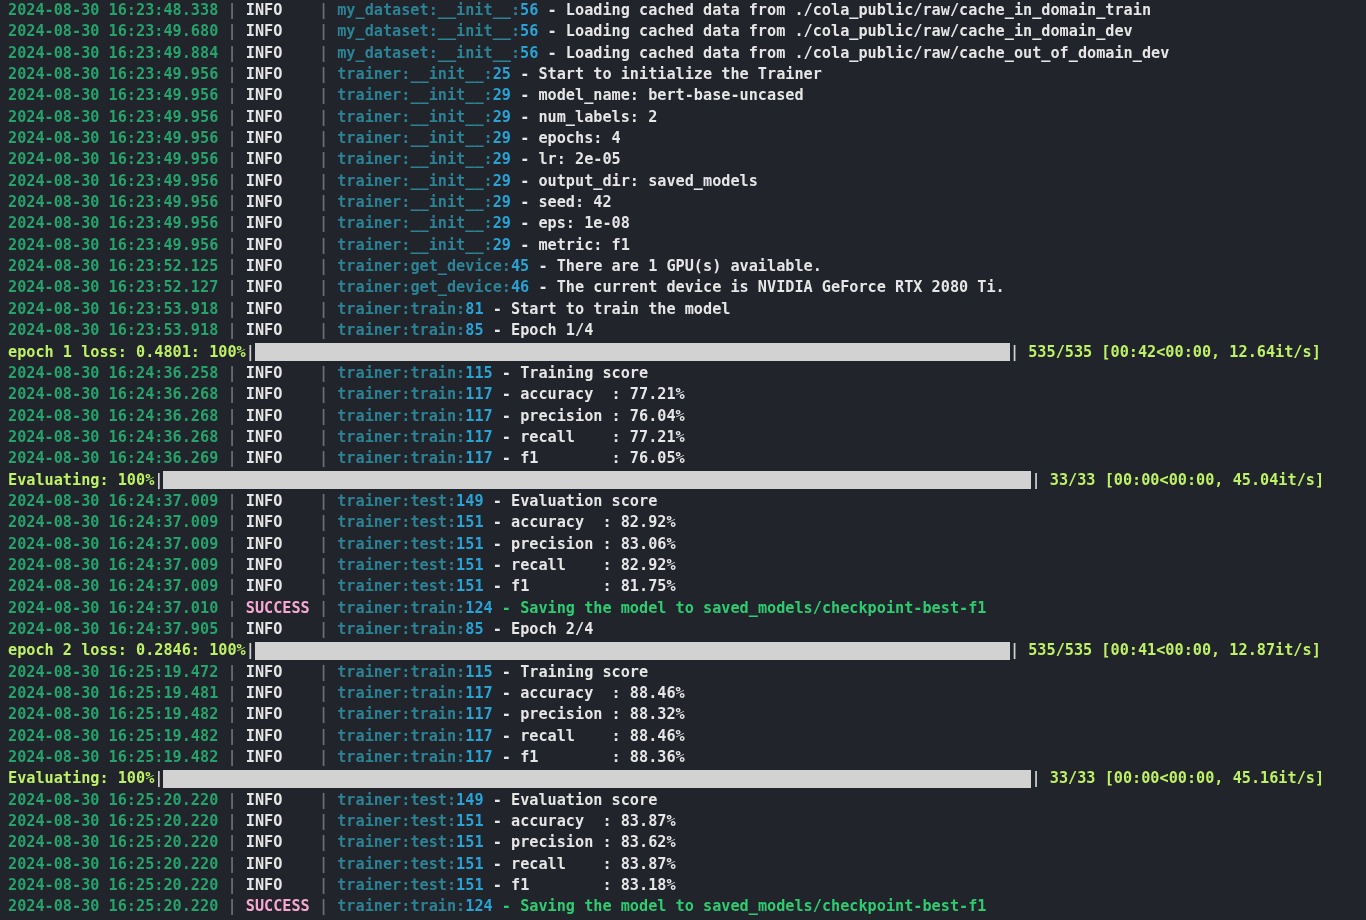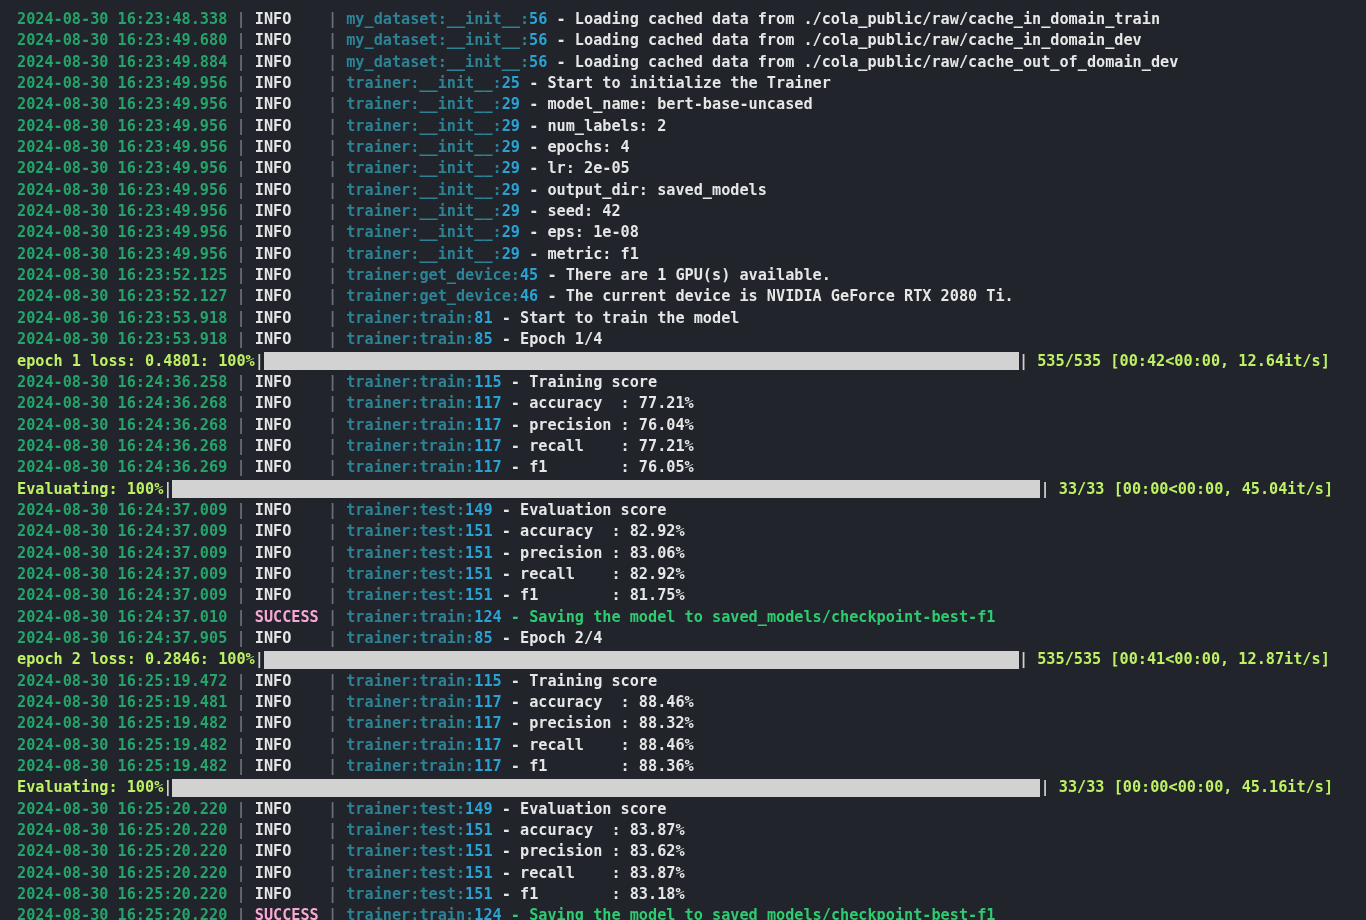--- a/index.html
+++ b/index.html
@@ -10,21 +10,21 @@
   body {
     width: 1366px;
     height: 920px;
     overflow: hidden;
     font-family: "DejaVu Sans Mono", "Liberation Mono", monospace;
   }
   #terminal {
     width: 1366px;
     height: 920px;
     background: #21242b;
-    padding: 9px;
+    padding: 0;
     box-sizing: border-box;
     font-size: 15.2px;
     line-height: 21.35px;
     font-weight: bold;
     letter-spacing: 0px;
     white-space: pre;
     position: relative;
   }
   .line {
     height: 21.35px;

